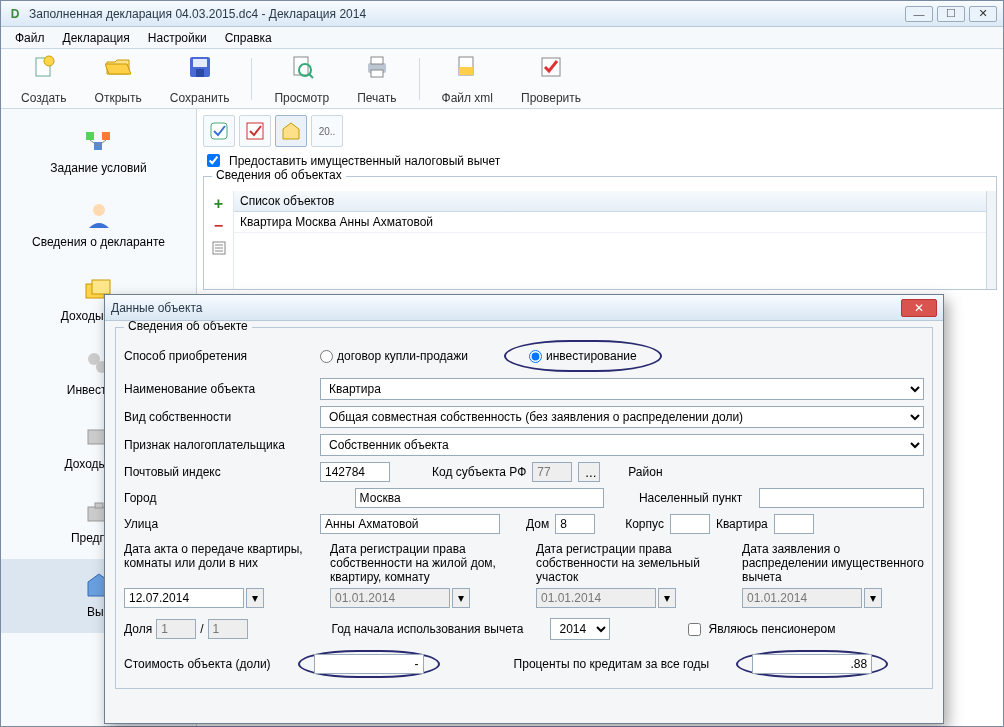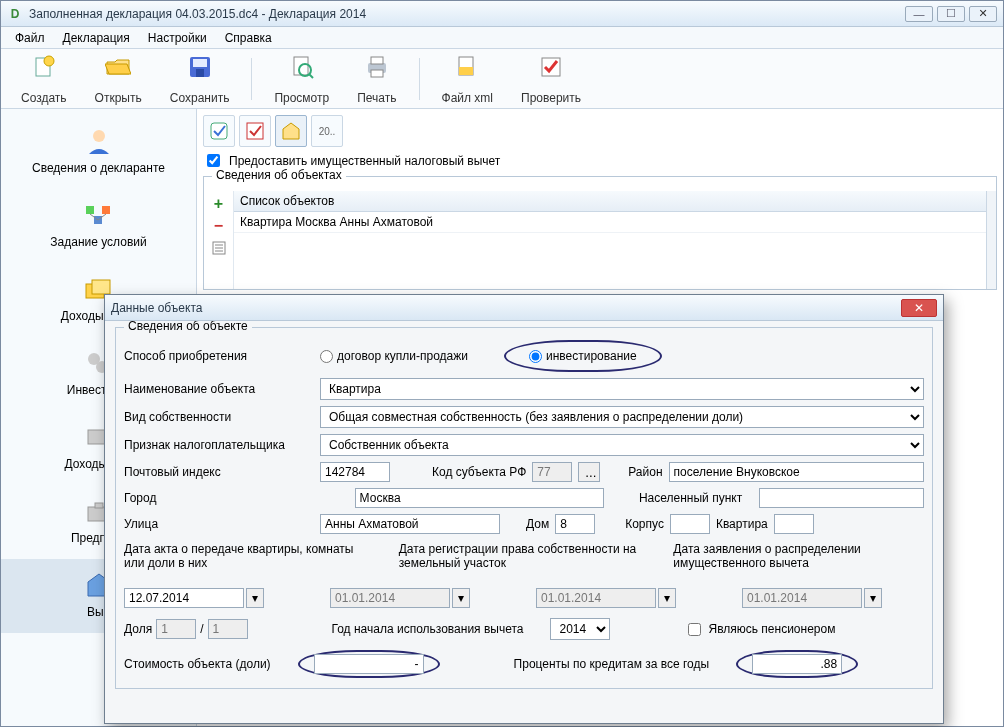--- a/index.html
+++ b/index.html
@@ -234,38 +234,38 @@
           </svg>
       </span>
       <span class="lbl">Проверить</span>
     </div>
   </div>
 
   <div class="body">
     <div class="sidebar">
       <div class="sideitem">
         <div class="sico">
-          <svg width="30" height="30">
-              <circle cx="15" cy="10" r="6" fill="#ffd9b0"></circle>
-              <path d="M5 28 Q15 18 25 28" fill="#3a72d6"></path>
-            </svg>
-        </div>
-        <div class="slbl">Сведения о декларанте</div>
-      </div>
-      <div class="sideitem">
-        <div class="sico">
           <svg width="34" height="26">
               <rect x="4" y="4" width="8" height="8" fill="#5ad15a"></rect>
               <rect x="20" y="4" width="8" height="8" fill="#ff7a3a"></rect>
               <rect x="12" y="14" width="8" height="8" fill="#5a8ad1"></rect>
               <line x1="8" y1="12" x2="16" y2="18" stroke="#888"></line>
               <line x1="24" y1="12" x2="16" y2="18" stroke="#888"></line>
             </svg>
         </div>
         <div class="slbl">Задание условий</div>
+      </div>
+      <div class="sideitem">
+        <div class="sico">
+          <svg width="30" height="30">
+              <circle cx="15" cy="10" r="6" fill="#ffd9b0"></circle>
+              <path d="M5 28 Q15 18 25 28" fill="#3a72d6"></path>
+            </svg>
+        </div>
+        <div class="slbl">Сведения о декларанте</div>
       </div>
       <div class="sideitem">
         <div class="sico">
           <svg width="30" height="26">
               <rect x="2" y="8" width="18" height="14" fill="#ffd24a" stroke="#c79a00"></rect>
               <rect x="8" y="4" width="18" height="14" fill="#ffe68a" stroke="#c79a00"></rect>
             </svg>
         </div>
         <div class="slbl">Доходы, полу</div>
       </div>
@@ -409,21 +409,20 @@
 
       <div class="frow">
         <div class="flabel">Почтовый индекс</div>
         <input type="text" class="w70" value="142784" style="">
         <div style="width:30px;"></div>
         <div class="colhdr">Код субъекта РФ</div>
         <input type="text" class="w40" readonly="" value="77" style="">
         <button class="etc">...</button>
         <div style="width:16px;"></div>
         <div class="colhdr">Район</div>
-        <input type="text" class="w150" style="flex: 1 1 0%;" value="поселение Внуковское">
       </div>
 
       <div class="frow">
         <div class="flabel">Город</div>
         <input type="text" style="width: 262px; margin-left: 44px;" value="Москва">
         <div style="width:24px;"></div>
         <div class="colhdr" style="width:120px;">Населенный пункт</div>
         <input type="text" class="wfull" value="" style="">
       </div>
 
@@ -438,20 +437,23 @@
         <input type="text" class="w40" value="" style="">
         <div class="colhdr">Квартира</div>
         <input type="text" class="w40" value="" style="">
       </div>
 
       <div class="datesrow">
         <div class="datecol">
           <div class="dlbl">Дата акта о передаче квартиры, комнаты или доли в них</div>
         </div>
         <div class="datecol">
+          <div class="dlbl">Дата регистрации права собственности на жилой дом, квартиру, комнату</div>
+        </div>
+        <div class="datecol">
           <div class="dlbl">Дата регистрации права собственности на земельный участок</div>
         </div>
         <div class="datecol">
           <div class="dlbl">Дата заявления о распределении имущественного вычета</div>
         </div>
       </div>
       <div class="datesrow" style="margin-top:4px;">
         <div class="datecol datefield">
           <input type="text" class="w120" value="12.07.2014" style="">
           <div class="dd">▾</div>
@@ -488,19 +490,19 @@
       </div>
 
       <div class="bottomrow">
         <span>Стоимость объекта (доли)</span>
         <span class="ellipse-field">
           <input type="text" style="width: 110px; text-align: right;" value="-">
         </span>
         <div style="width:20px;"></div>
         <span>Проценты по кредитам за все годы</span>
         <span class="ellipse-field">
-          <input type="text" style="width: 90px; text-align: right;" value=".88">
+          <input type="text" style="width: 120px; text-align: right;" value=".88">
         </span>
       </div>
 
     </div>
   </div>
 </div>
 
 </body></html>

